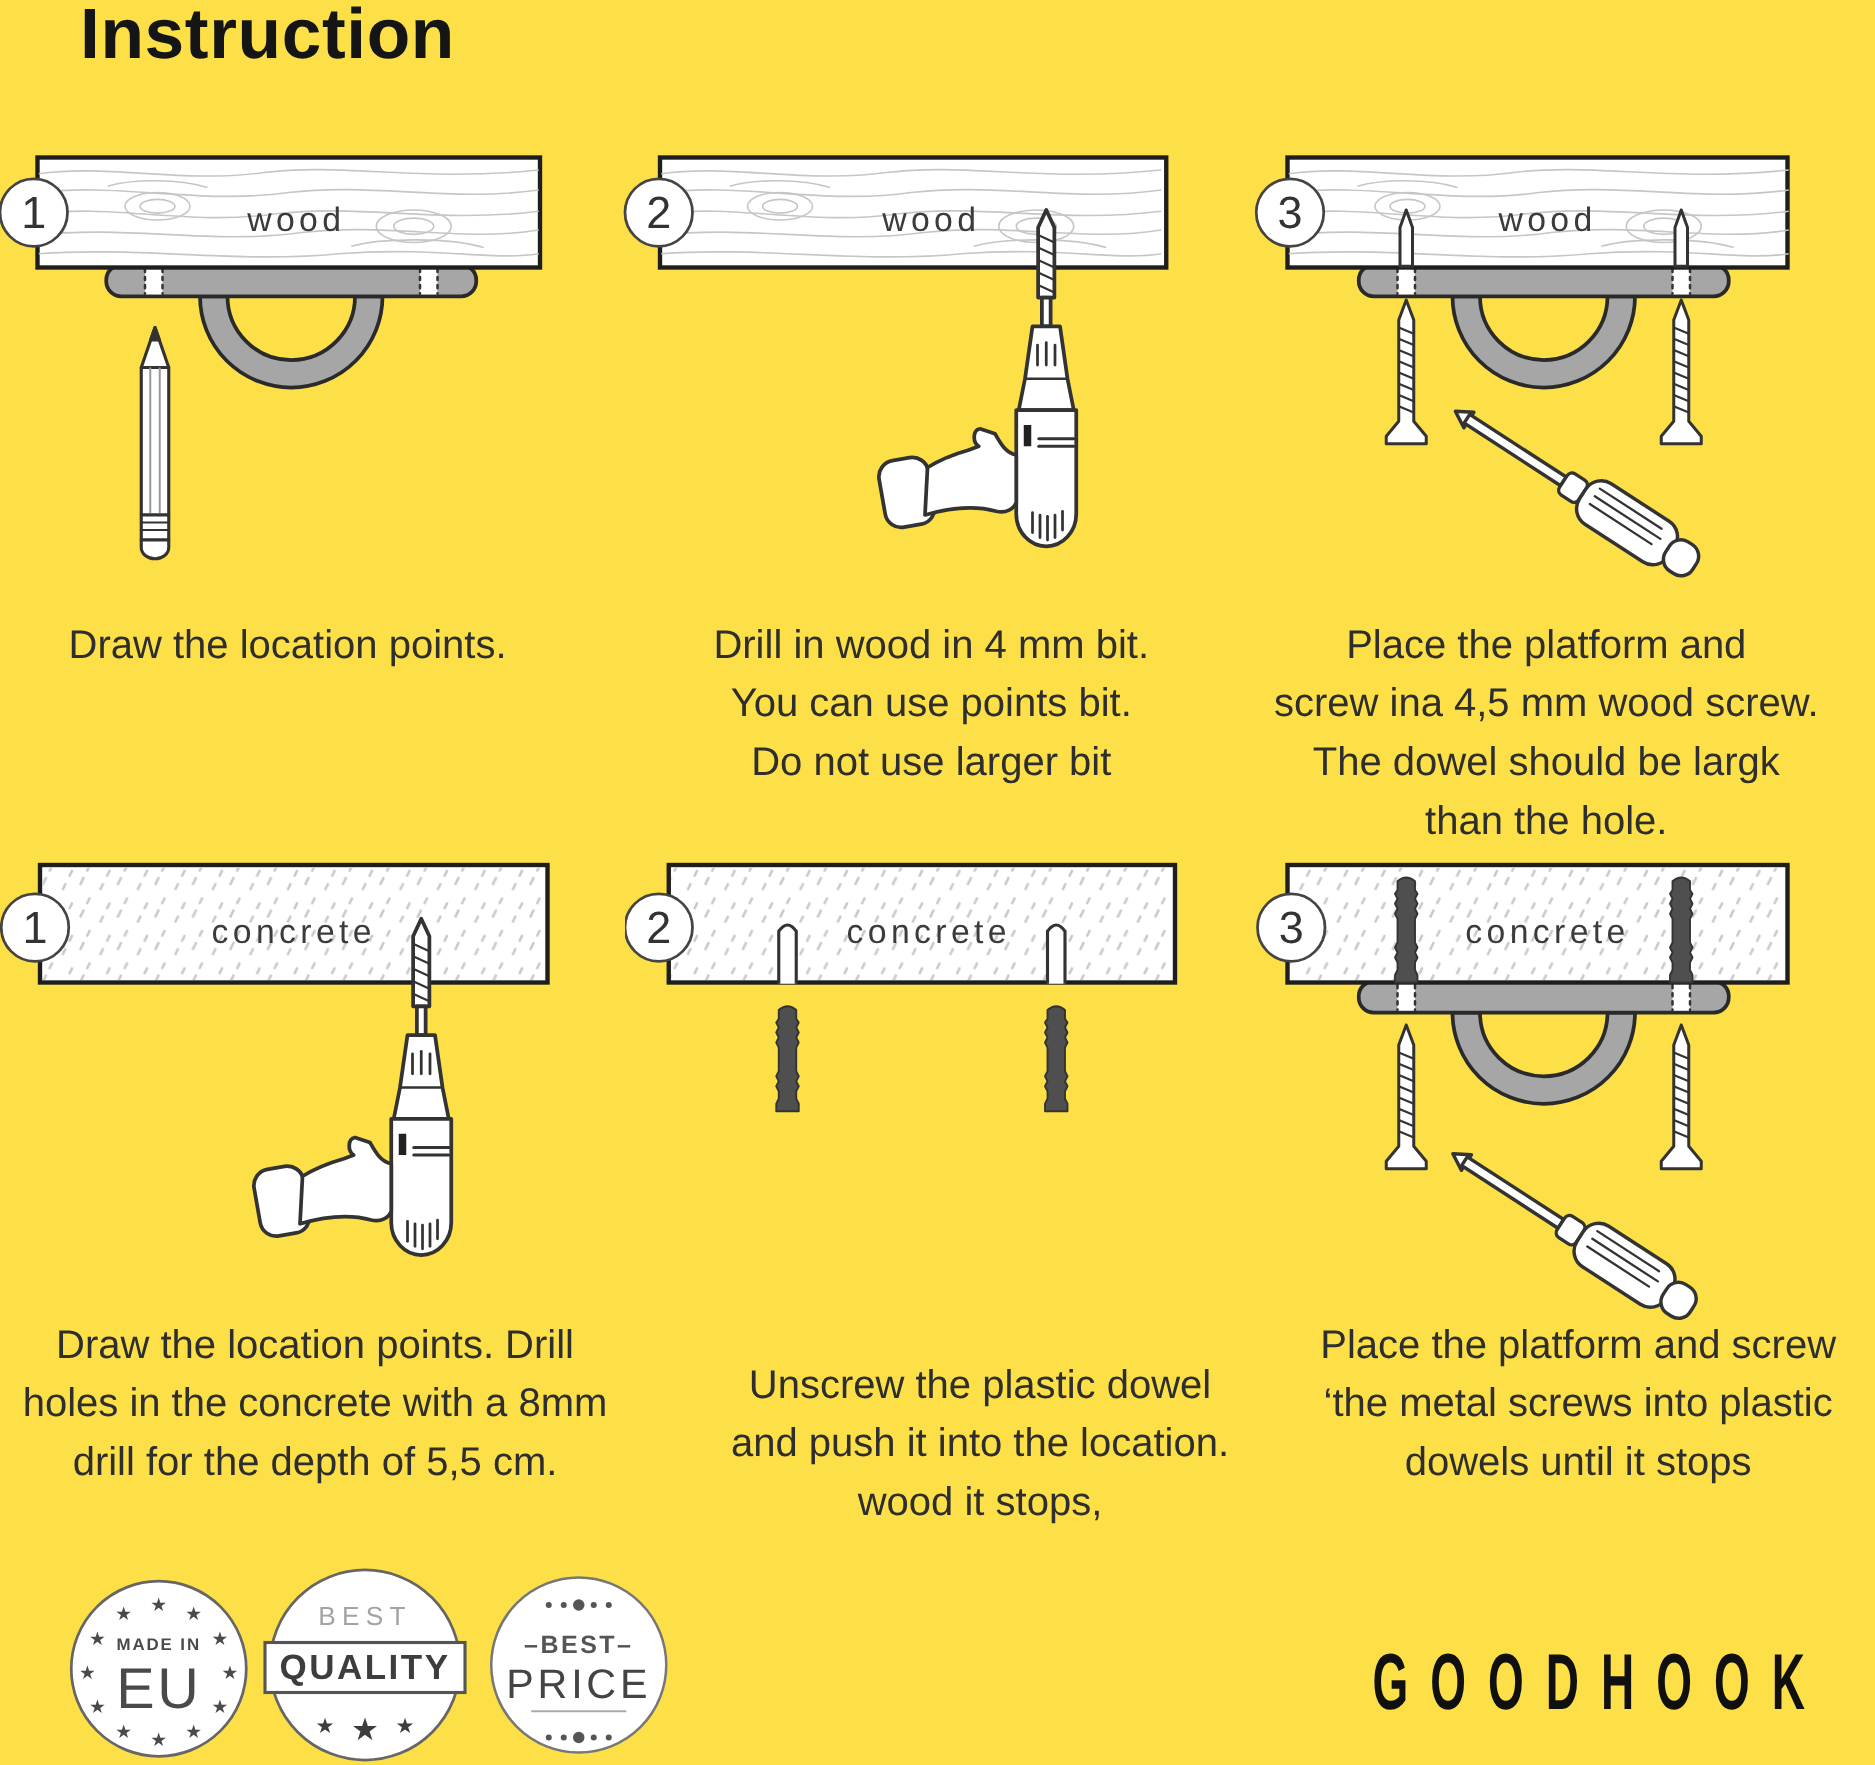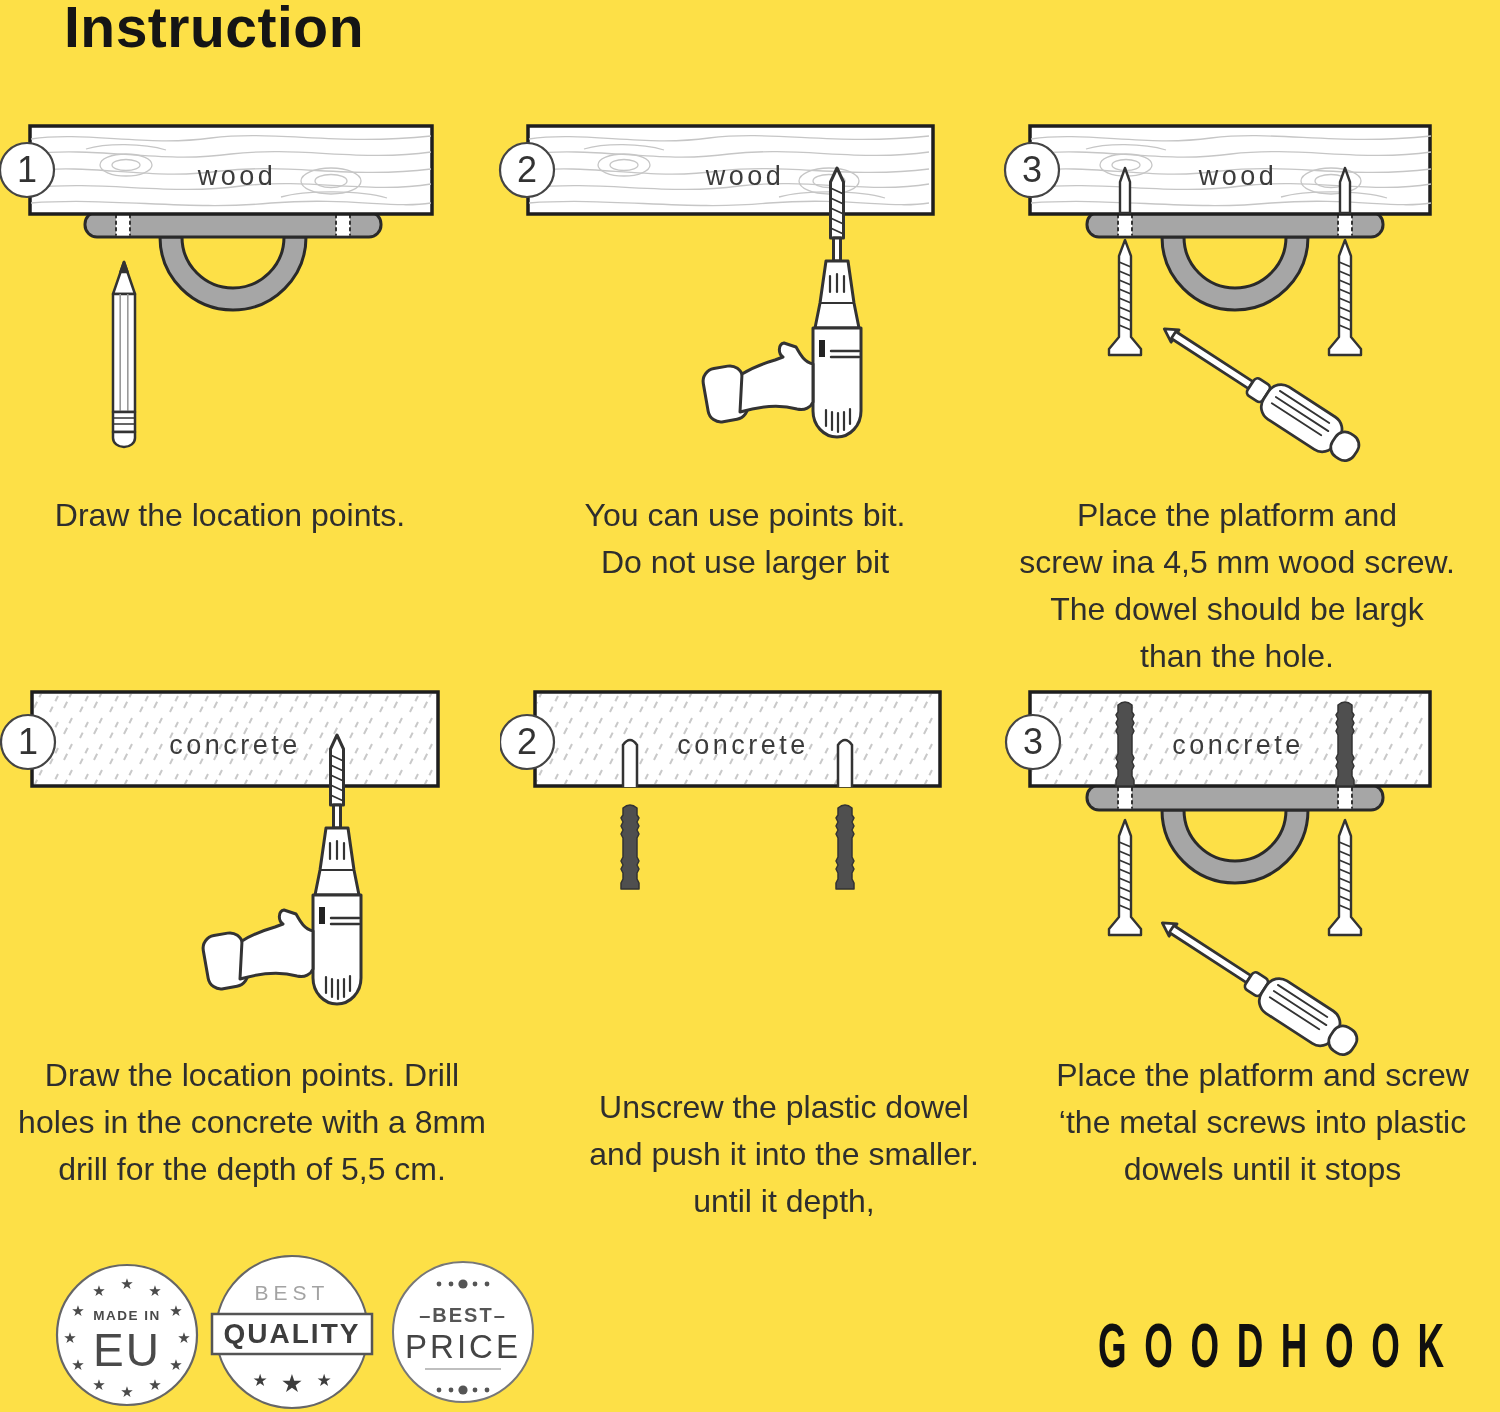--- a/index.html
+++ b/index.html
@@ -174,20 +174,21 @@
       </g>
     <g>
         <use href="#sdriver" transform="translate(182,212) rotate(33) scale(0.92)"></use>
       </g>
   </svg>
 
   <div class="caption" style="left:0;top:492px;width:460px">
     <div>Draw the location points.</div>
   </div>
   <div class="caption" style="left:480px;top:492px;width:530px">
+    <div>Drill in wood in 4 mm bit.</div>
     <div>You can use points bit.</div>
     <div>Do not use larger bit</div>
   </div>
   <div class="caption" style="left:975px;top:492px;width:524px">
     <div>Place the platform and</div>
     <div>screw ina 4,5 mm wood screw.</div>
     <div>The dowel should be largk</div>
     <div>than the hole.</div>
   </div>
 
@@ -262,22 +263,22 @@
       </g>
   </svg>
 
   <div class="caption" style="left:-8px;top:1052px;width:520px">
     <div>Draw the location points. Drill</div>
     <div>holes in the concrete with a 8mm</div>
     <div>drill for the depth of 5,5 cm.</div>
   </div>
   <div class="caption" style="left:530px;top:1084px;width:508px">
     <div>Unscrew the plastic dowel</div>
-    <div>and push it into the smaller.</div>
-    <div>until it depth,</div>
+    <div>and push it into the location.</div>
+    <div>wood it stops,</div>
   </div>
   <div class="caption" style="left:1010px;top:1052px;width:505px">
     <div>Place the platform and screw</div>
     <div>‘the metal screws into plastic</div>
     <div>dowels until it stops</div>
   </div>
 
   <svg class="panel" style="left:40px;top:1250px" width="520" height="162" viewBox="0 0 520 162">
 
     <g>

